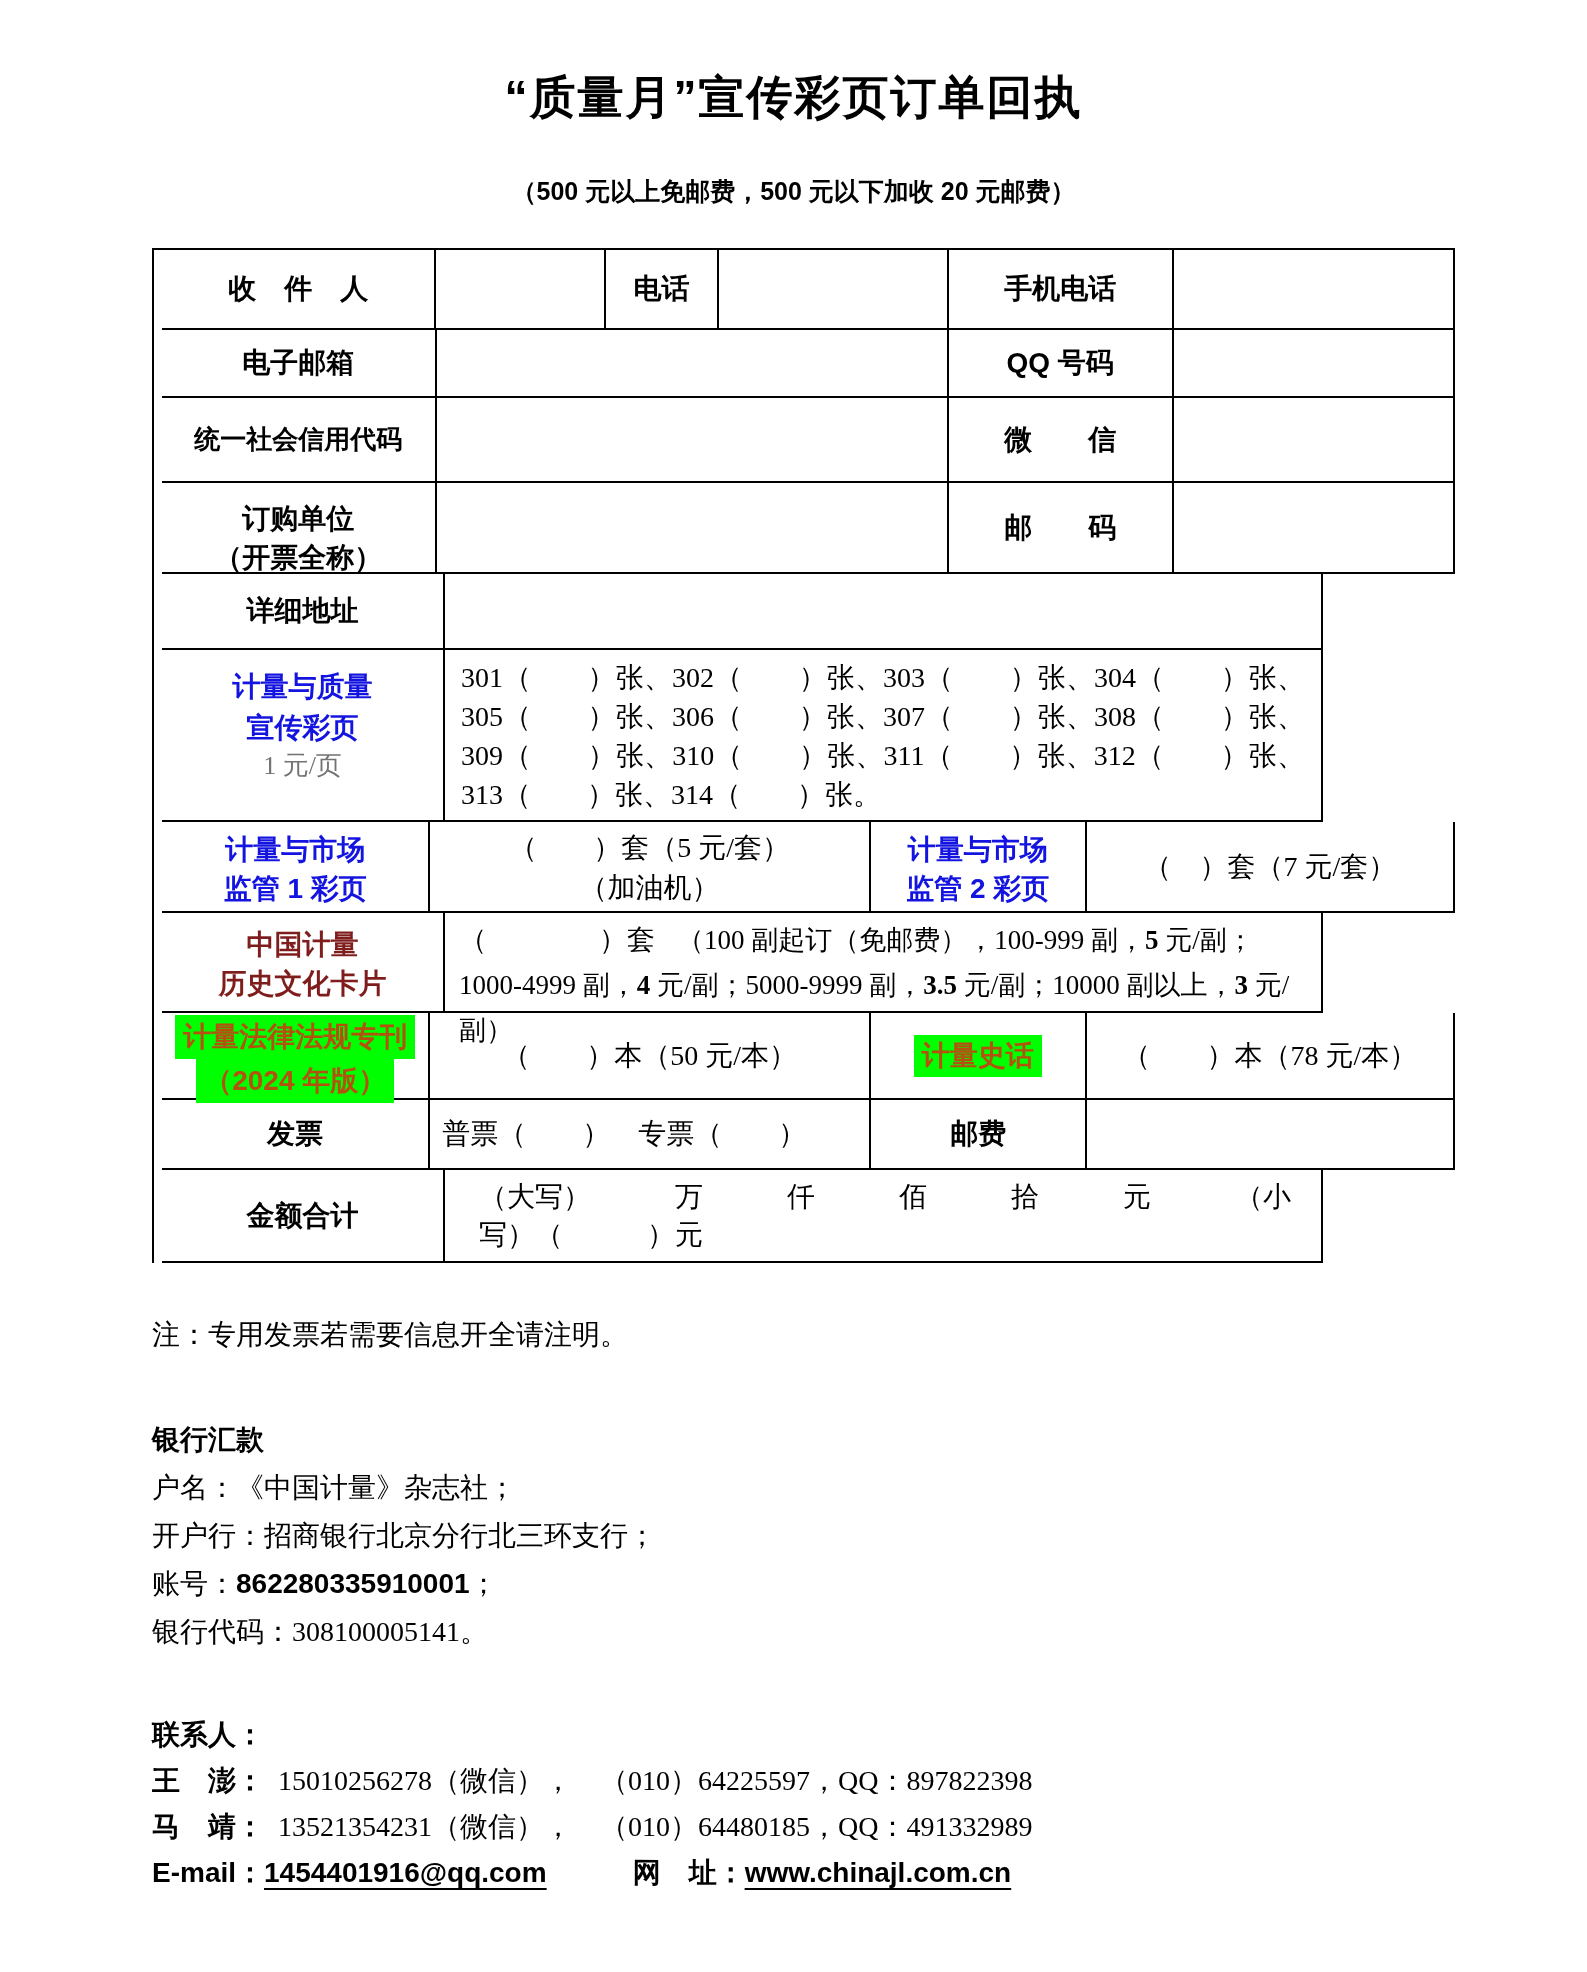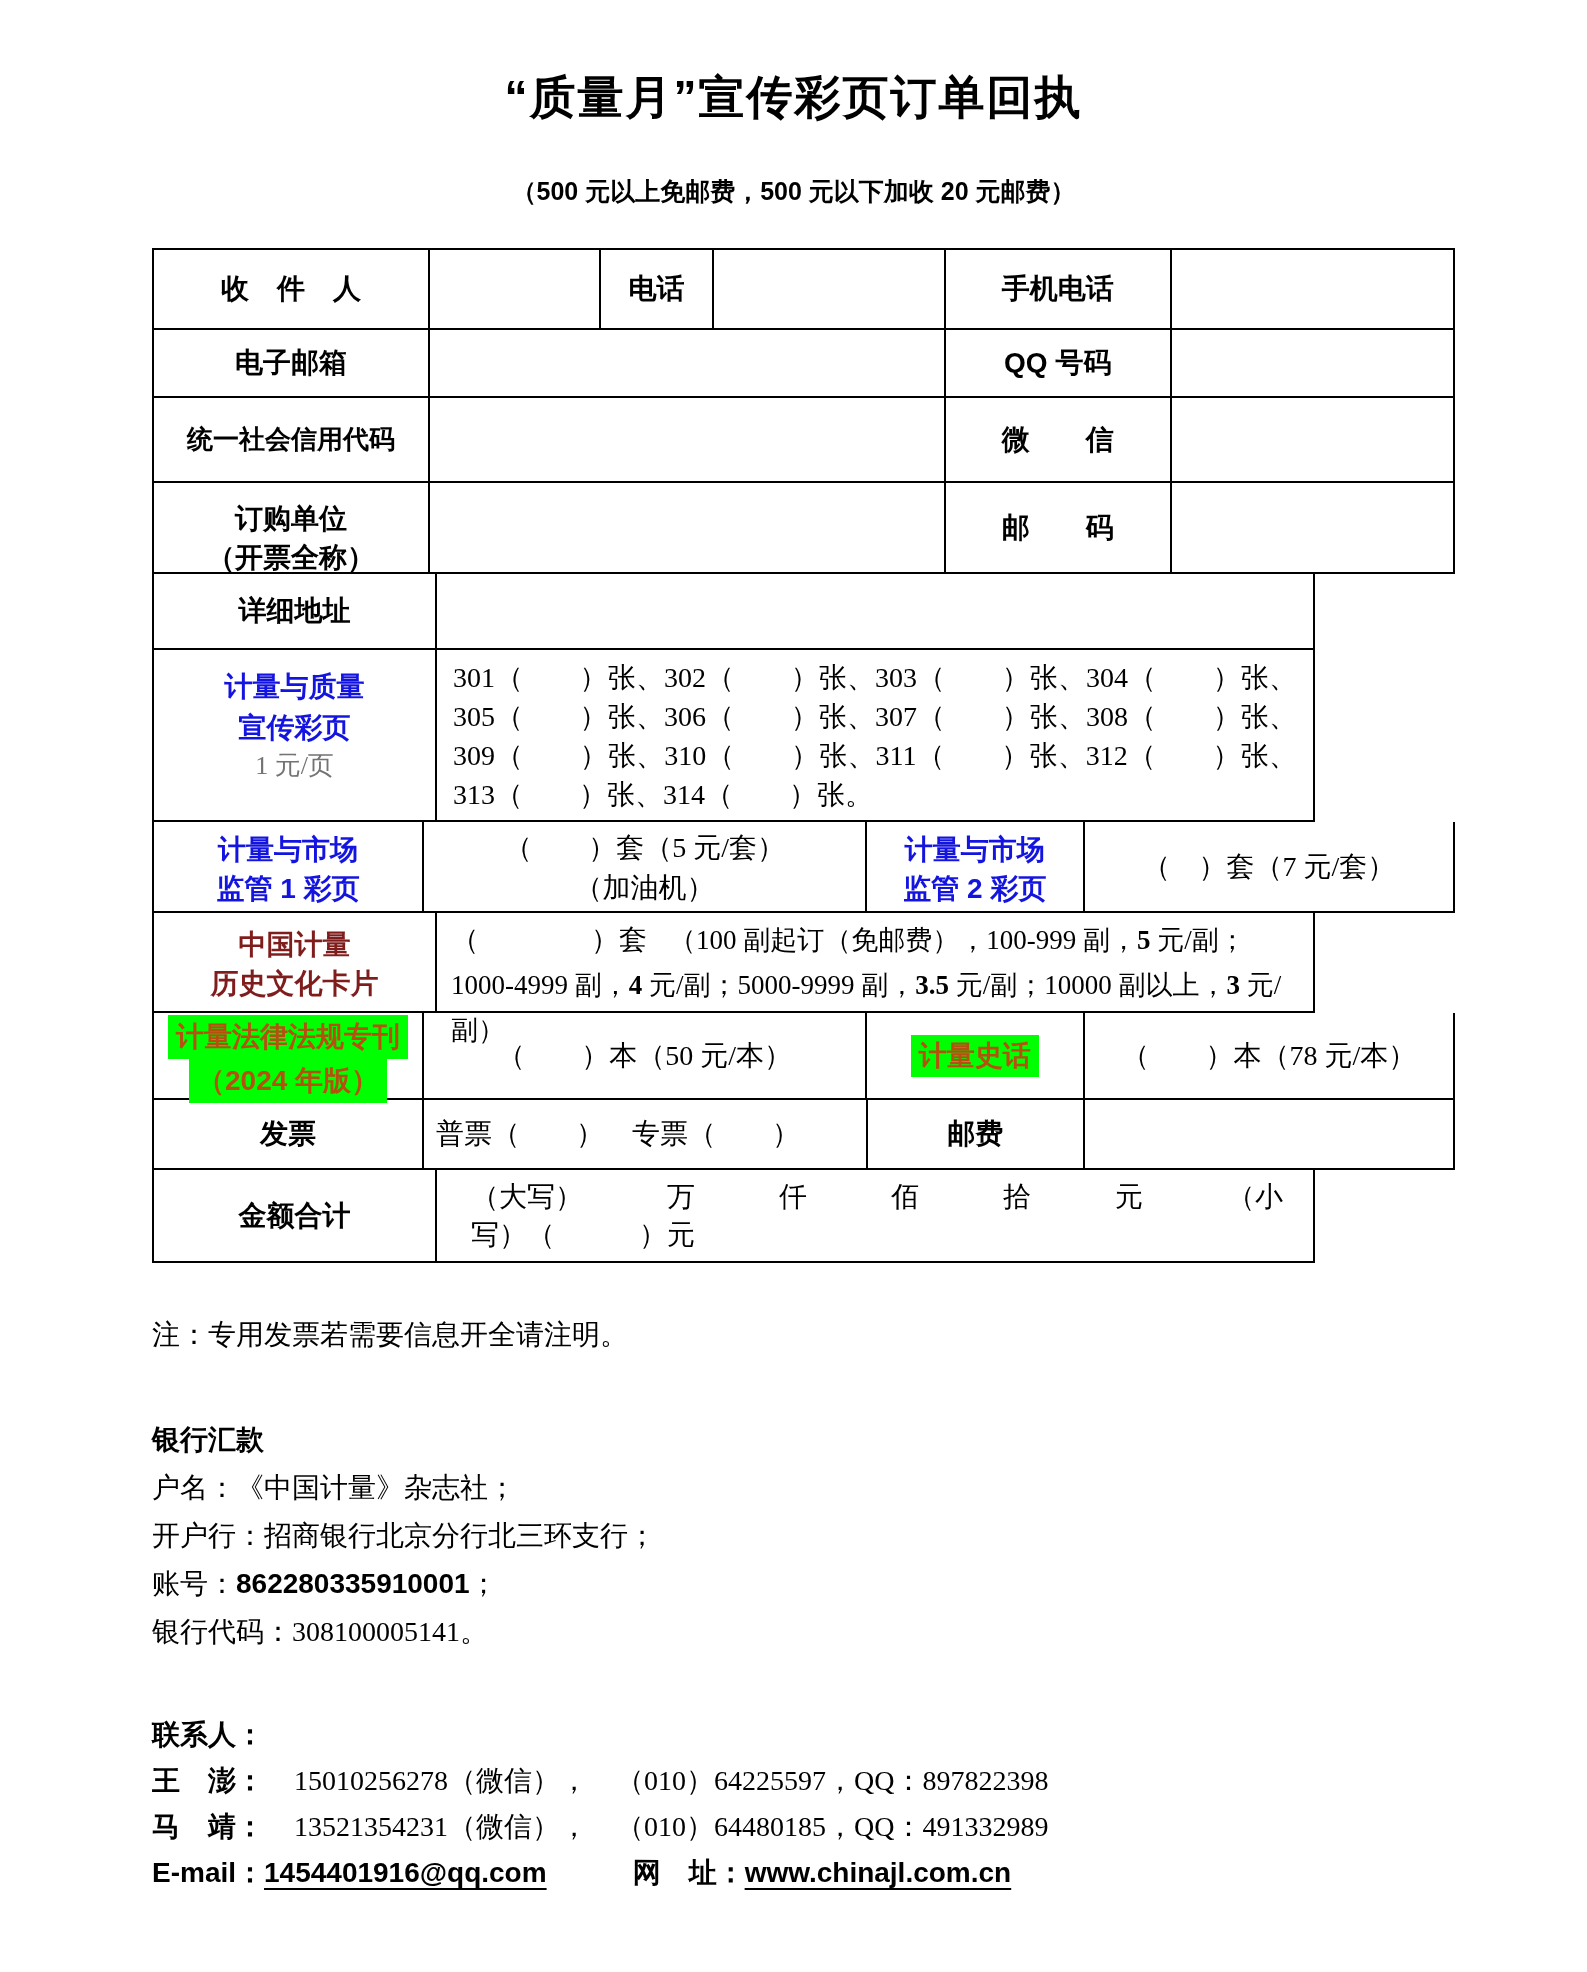--- a/index.html
+++ b/index.html
@@ -4,21 +4,21 @@
 <style>
   html,body{margin:0;padding:0;background:#ffffff;}
   .page{position:relative;width:1587px;height:1972px;background:#fff;color:#000;
         font-family:"Liberation Serif",serif;overflow:hidden;}
   .title{position:absolute;top:70px;left:0;width:100%;text-align:center;
          font:bold 46px/1.2 "Liberation Sans",sans-serif;letter-spacing:2px;}
   .subtitle{position:absolute;top:140px;left:0;width:100%;text-align:center;
             font:bold 25px/1.2 "Liberation Sans",sans-serif;margin-top:36px;}
   .tbl{position:absolute;top:248px;left:152px;width:1301px;
        border-top:2px solid #000;border-left:2px solid #000;box-sizing:content-box;}
-  .tr{display:flex;}
+  .tr{display:flex;padding-left:8px;}
   .td{border-right:2px solid #000;border-bottom:2px solid #000;box-sizing:border-box;
       display:flex;align-items:center;justify-content:center;text-align:center;
       font-size:28px;}
   .blk{display:block;}
   .left{justify-content:flex-start;text-align:left;padding:4px 12px;}
   .lbl{font-family:"Liberation Sans",sans-serif;font-weight:bold;}
   .lbl-sm{font-size:26px;}
   .blue{color:#1414e0;}
   .red{color:#7f1d1d;}
   .hl{background:#00ff00;color:#b5500f;font-family:"Liberation Sans",sans-serif;
@@ -38,21 +38,21 @@
   .cards-cell{padding:4px 14px;font-size:27px;line-height:45px;text-align:left;}
   .cards-qty{margin-right:22px;}
   .total-cell{padding-left:34px;font-size:28px;}
   .pad-top{padding-top:16px;}
   .note{position:absolute;left:152px;top:1316px;font-size:28px;}
   .bank{position:absolute;left:152px;top:1416px;font-size:28px;line-height:48px;}
   .bank-heading{font:bold 28px/48px "Liberation Sans",sans-serif;}
   .bank b{font-family:"Liberation Sans",sans-serif;}
   .contacts{position:absolute;left:152px;top:1712px;font-size:28px;line-height:46px;}
   .contacts-heading{font:bold 28px/46px "Liberation Sans",sans-serif;}
-  .cname{font-family:"Liberation Sans",sans-serif;font-weight:bold;margin-right:30px;}
+  .cname{font-family:"Liberation Sans",sans-serif;font-weight:bold;margin-right:14px;}
   .ulink{font-family:"Liberation Sans",sans-serif;font-weight:bold;
          text-decoration:underline;text-decoration-thickness:2px;text-underline-offset:6px;}
   .elabel{font-family:"Liberation Sans",sans-serif;font-weight:bold;}
   .gap{display:inline-block;width:86px;}
 </style>
 </head>
 <body>
 
 <div class="page">
 

